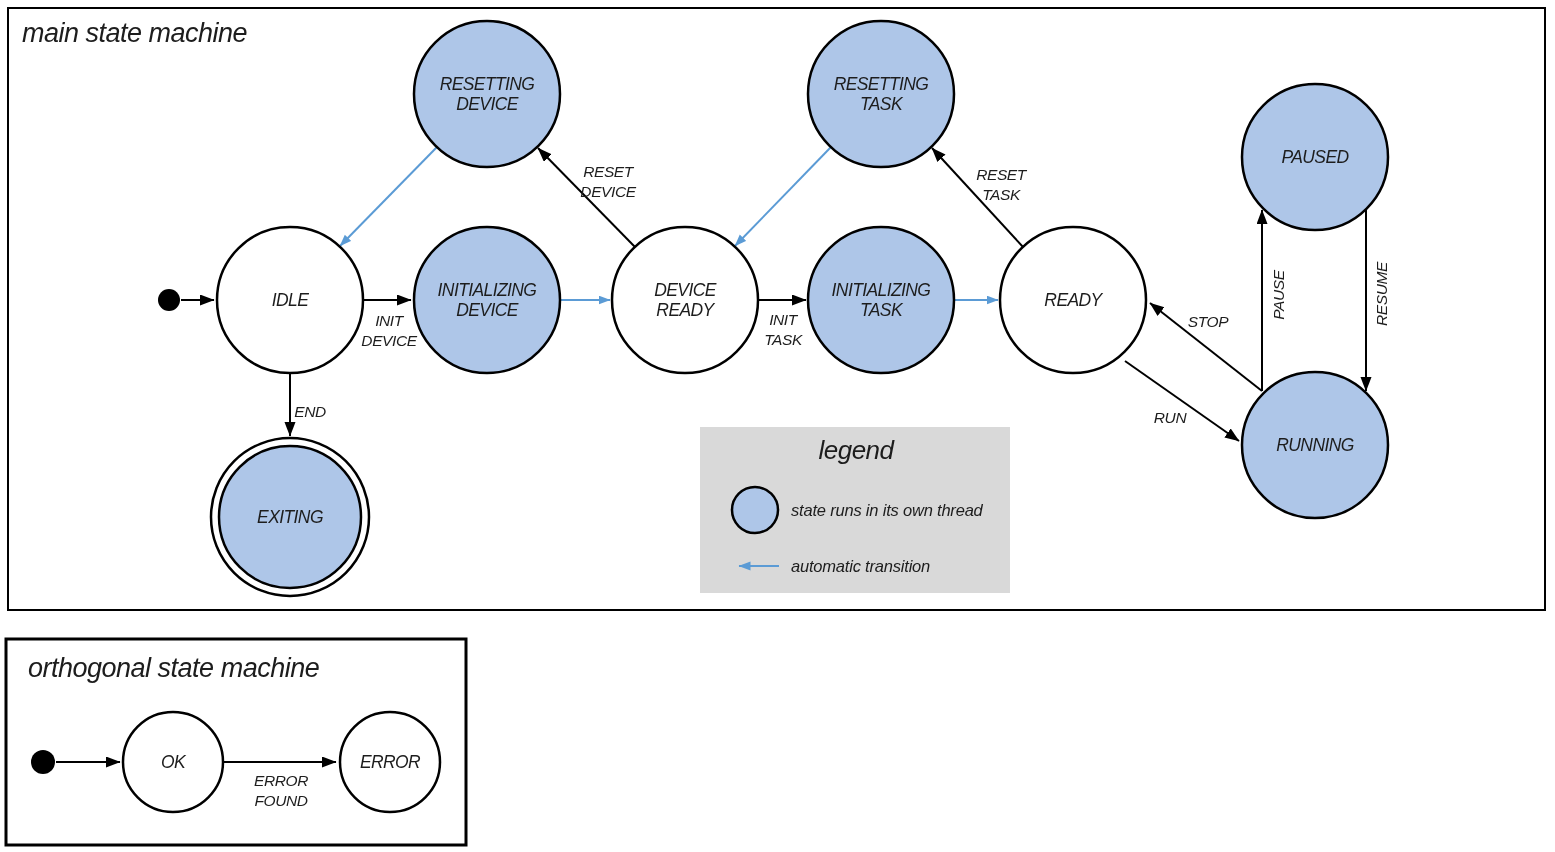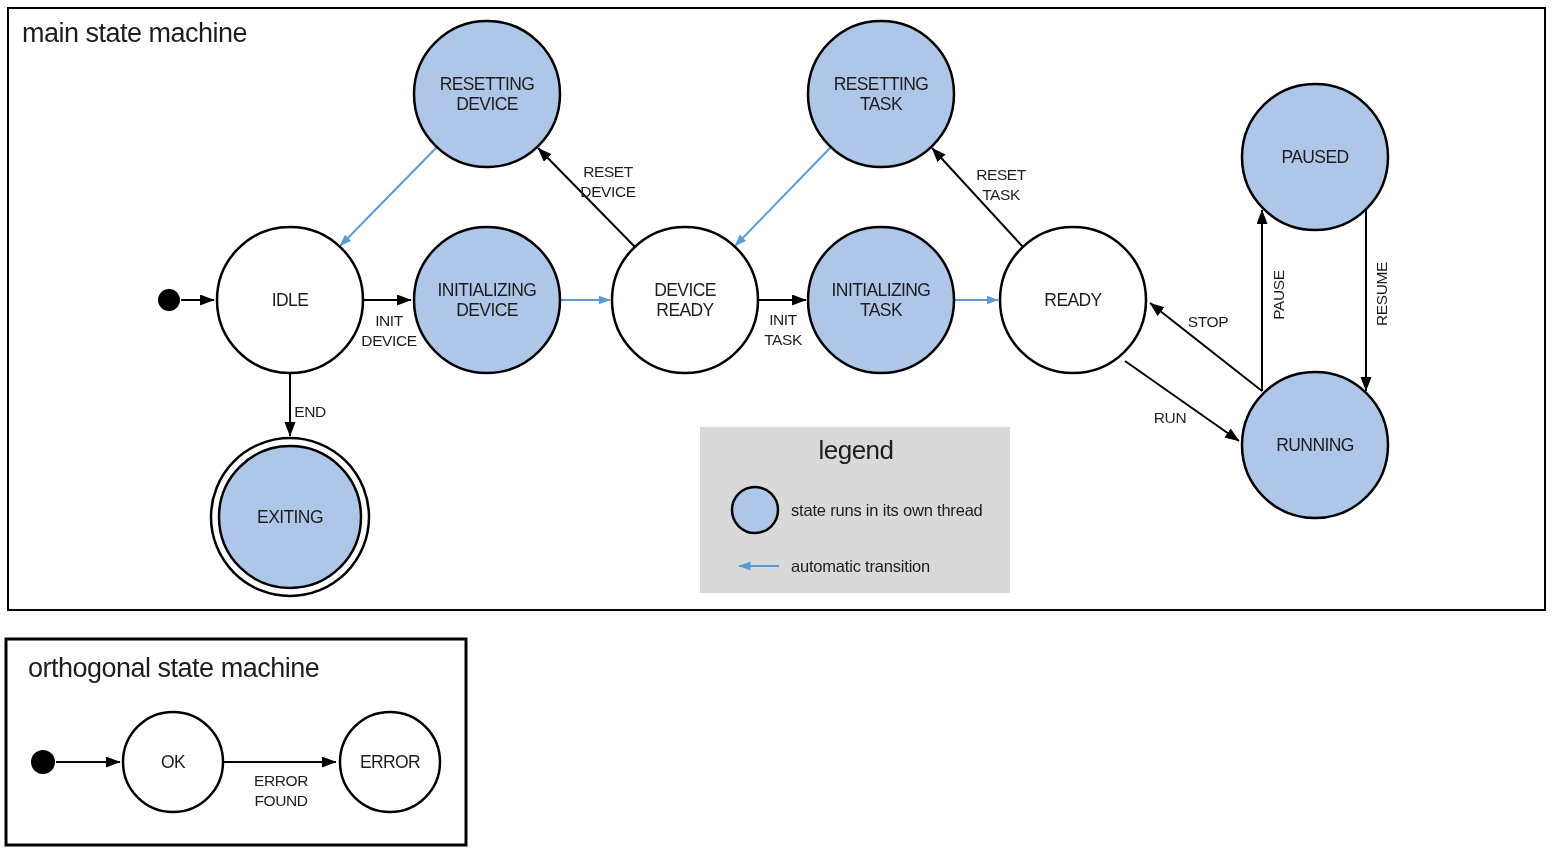--- a/index.html
+++ b/index.html
@@ -1,20 +1,20 @@
 <!DOCTYPE html>
 <html style="--state-fill: #AEC6E8; --stroke: #000000; --auto-arrow: #5B9BD5; --legend-bg: #D9D9D9; --text: #1D1D1D; --plain-fill: #FFFFFF;"><head>
 <meta charset="utf-8">
 <style>
   :root{
     --state-fill:#AEC6E8; --stroke:#000000; --auto-arrow:#5B9BD5;
     --legend-bg:#D9D9D9; --text:#1D1D1D; --plain-fill:#FFFFFF;
   }
   html,body{margin:0;padding:0;background:#ffffff;}
-  .page{position:relative;width:1555px;height:852px;background:#ffffff;overflow:hidden;}
+  .page{position:relative;width:1555px;height:852px;background:#ffffff;overflow:hidden;font-style:italic;}
   svg text{font-family:"Liberation Sans", sans-serif; fill:var(--text);}
   .t-title{font-size:27px;letter-spacing:-0.5px;}
   .t-state{font-size:17.5px;letter-spacing:-0.6px;text-anchor:middle;}
   .t-trans{font-size:15.5px;letter-spacing:-0.4px;text-anchor:middle;}
   .t-legend-title{font-size:26px;letter-spacing:-0.5px;text-anchor:middle;}
   .t-legend-item{font-size:16.5px;letter-spacing:-0.2px;}
   .panel{fill:#ffffff;stroke:var(--stroke);}
   .state{stroke:var(--stroke);stroke-width:2.5;}
   .state.threaded{fill:var(--state-fill);}
   .state.plain{fill:var(--plain-fill);}

